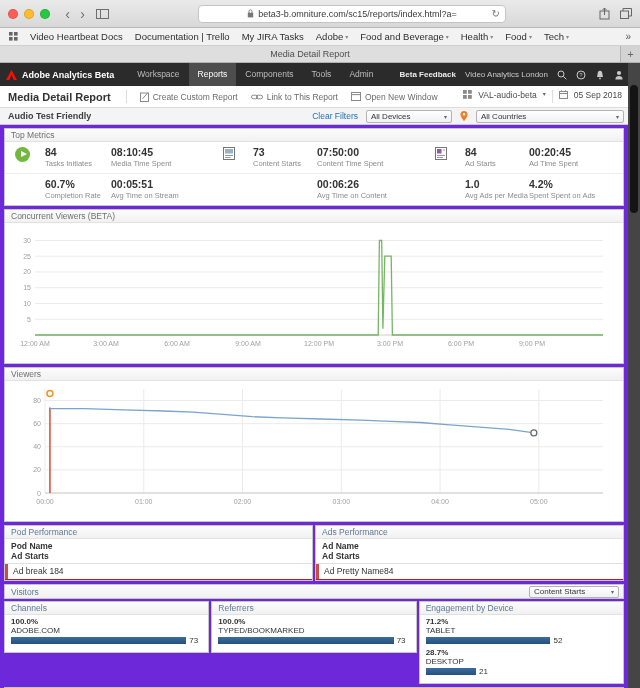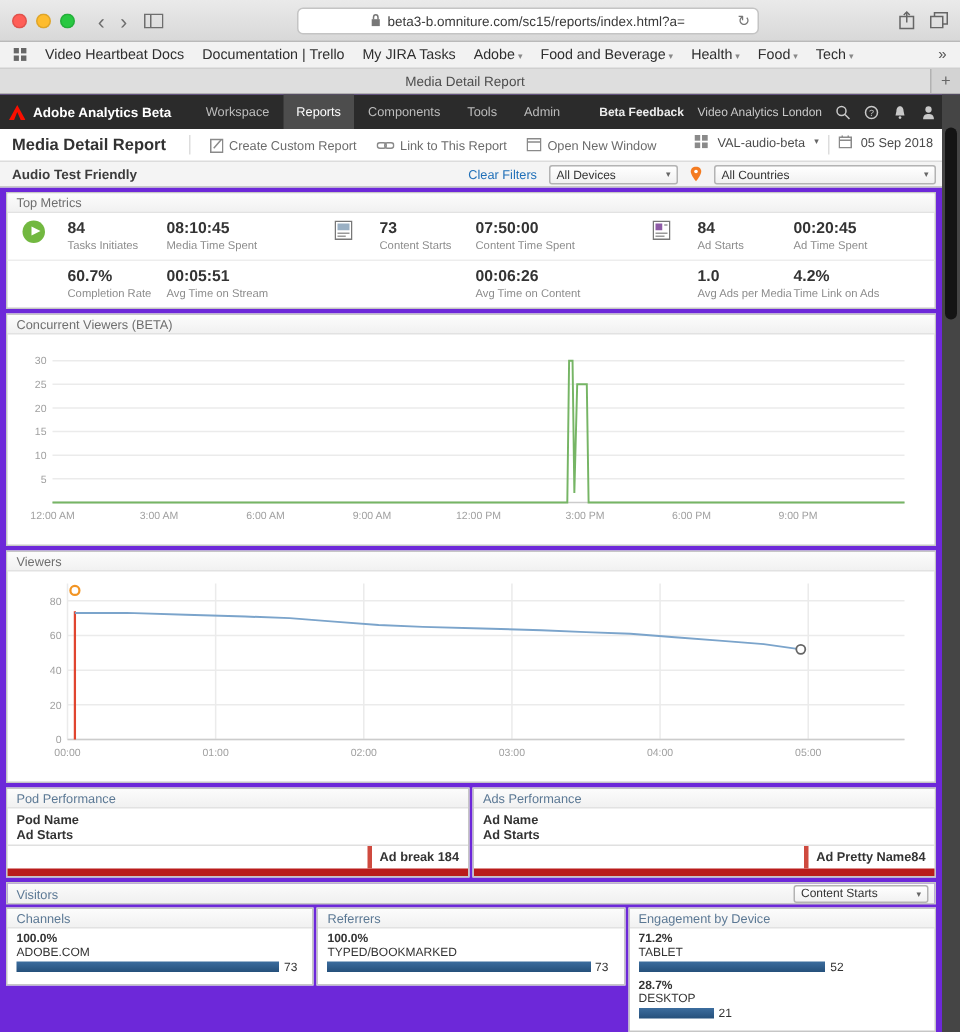--- a/index.html
+++ b/index.html
@@ -74,21 +74,21 @@
 .metric .l{font-size:7.5px;color:#8c8c8c;margin-top:1px;white-space:nowrap;}
 .m-icon{padding-top:1px;}
 .play-circle{display:inline-block;width:15px;height:15px;border-radius:50%;background:#72b840;position:relative;}
 .play-tri{position:absolute;left:5.5px;top:4px;width:0;height:0;border-left:6px solid #fff;border-top:3.5px solid transparent;border-bottom:3.5px solid transparent;}
 .row2 .metric.c2{grid-column:2;}.row2 .metric.c3{grid-column:3;}.row2 .metric.c6{grid-column:6;}.row2 .metric.c8{grid-column:8;}.row2 .metric.c9{grid-column:9;}
 
 
 .split{display:flex;gap:2px;}
 .split .panel{flex:1;}
 .thead{display:flex;justify-content:space-between;padding:2px 6px 2px 6px;font-size:8.5px;font-weight:bold;color:#333;border-bottom:1px solid #e0e0e0;flex-direction:column;}
-.trow{display:flex;justify-content:flex-end;font-size:8.5px;color:#333;border-bottom:5px solid #b91c1c;font-weight:bold;}
+.trow{display:flex;justify-content:flex-start;font-size:8.5px;color:#333;border-bottom:1px solid #b91c1c;}
 .trow .name{border-left:3px solid #cf4a3f;padding:2px 0 3px 5px;}
 .trow .val{padding:2px 6px 3px 0;}
 
 
 .vheader{height:15px;background:linear-gradient(#fbfbfb,#f0f0f0);border:1px solid #c6c6c6;display:flex;align-items:center;padding:0 4px 0 6px;margin-bottom:2px;}
 .vheader .vtitle{font-size:8.5px;color:#5b7894;}
 .sel-metric{width:90px;margin-left:auto;height:12px;}
 .vrow{display:flex;gap:2px;align-items:flex-start;margin-bottom:3px;}
 .v-panel{flex:1;background:#fff;border:1px solid #c6c6c6;}
 .v-content{padding:2px 6px 4px 6px;}
@@ -372,21 +372,21 @@
         <div class="metric c6">
             <div class="v">00:06:26</div>
             <div class="l">Avg Time on Content</div>
           </div>
         <div class="metric c8">
             <div class="v">1.0</div>
             <div class="l">Avg Ads per Media</div>
           </div>
         <div class="metric c9">
             <div class="v">4.2%</div>
-            <div class="l">Time Link on Ads</div>
+            <div class="l">Spent Spent on Ads</div>
           </div>
       </div>
     </div>
 
     <div class="panel">
       <div class="panel-title">
           <span>Concurrent Viewers (BETA)</span>
         </div>
       <svg id="chart1" width="604" height="140">
           <line x1="30" y1="96.24242424242425" x2="598" y2="96.24242424242425" stroke="#ebebeb"></line>

